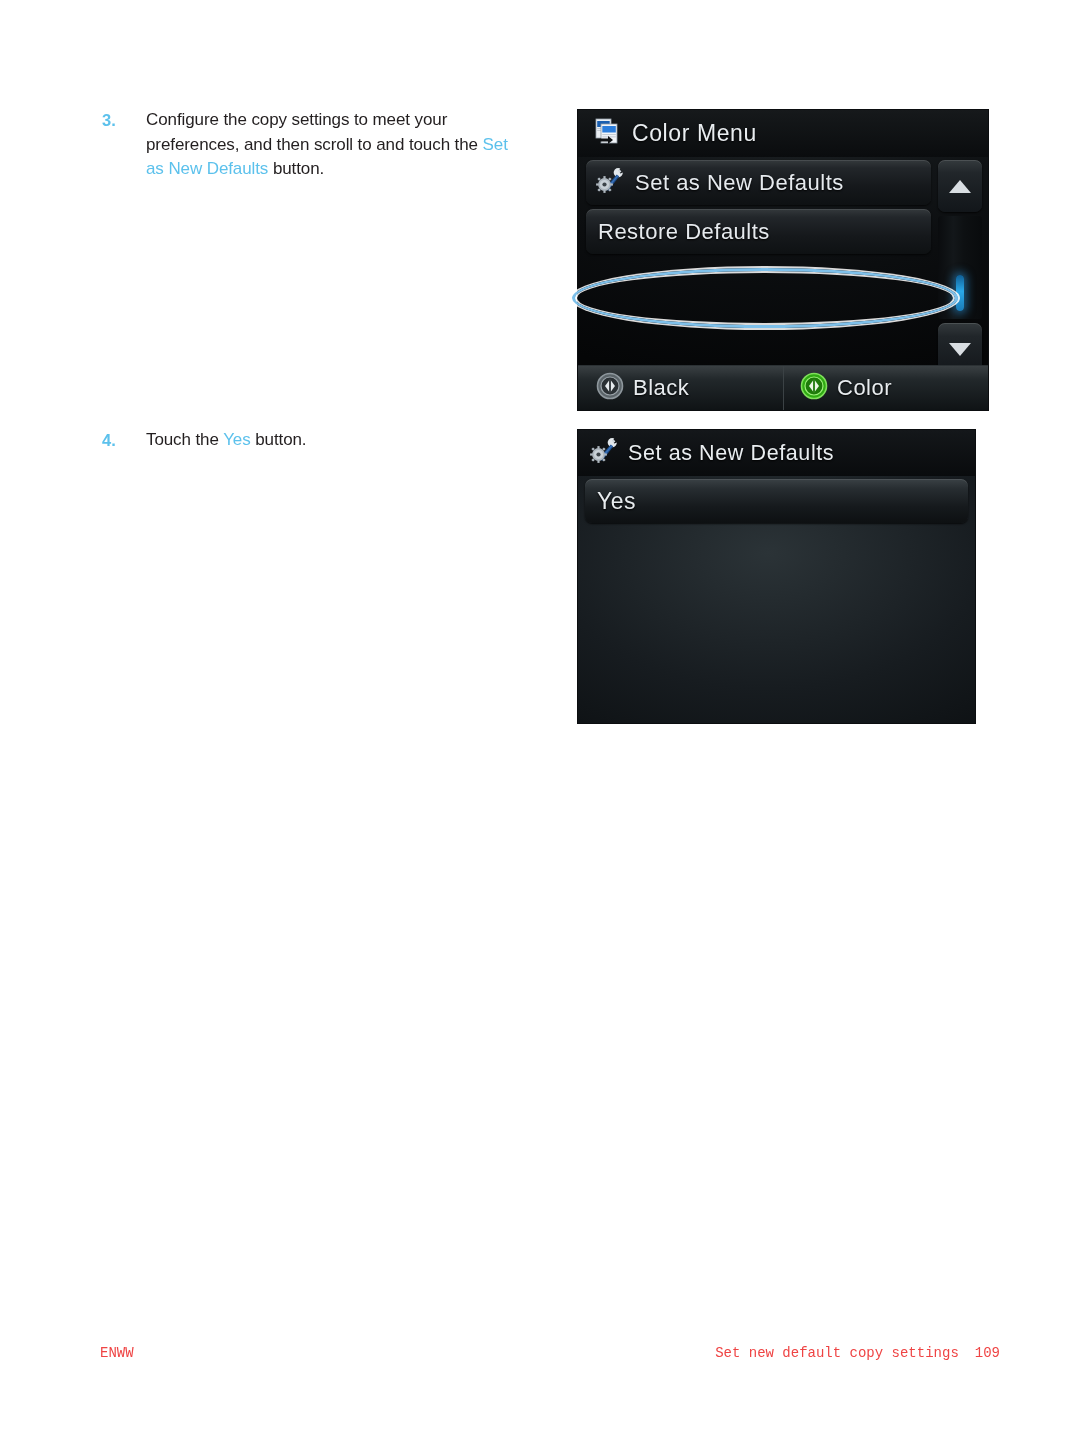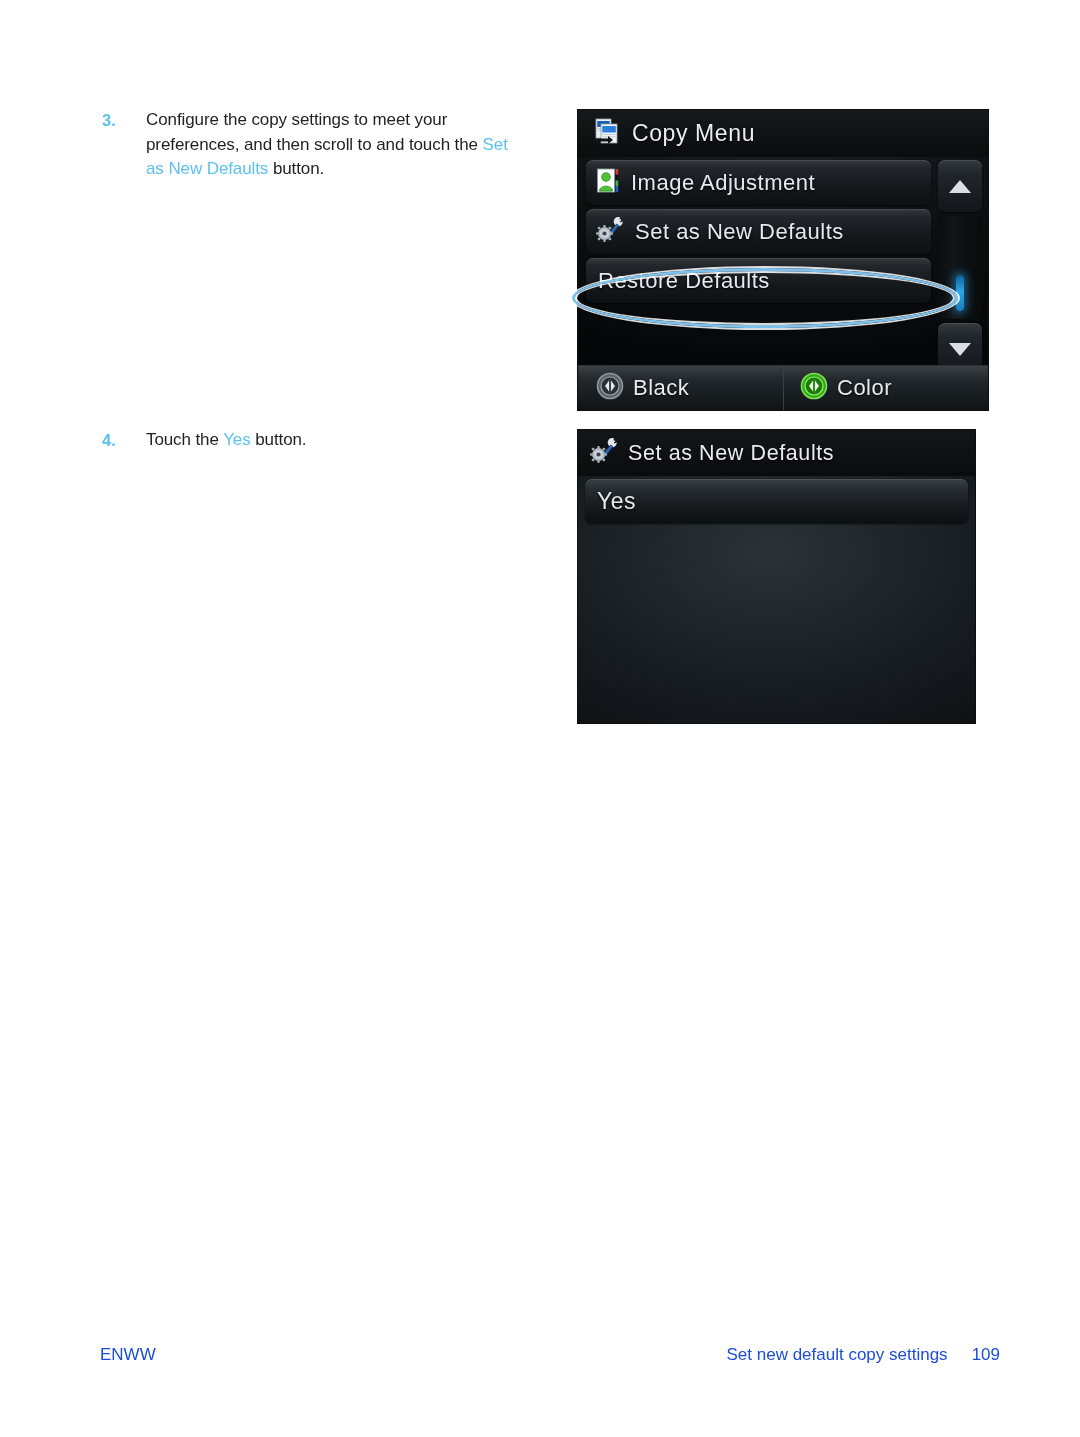--- a/index.html
+++ b/index.html
@@ -249,27 +249,28 @@
 
   
   .footer {
     position: absolute;
     left: 100px;
     right: 80px;
     top: 1345px;
     display: flex;
     justify-content: space-between;
     align-items: baseline;
-    font-size: 17px;
-    color: #1d4ed8;
+    font-size: 14px;
+    color: #ef4444;
+    font-family: Liberation Mono, monospace;
   }
   .footer-right {
     display: flex;
     align-items: baseline;
-    gap: 24px;
+    gap: 16px;
     justify-content: center;
   }
 
   
   .icon { display: inline-block; position: relative; flex: 0 0 auto; }
 </style>
 </head>
 <body>
 
 <div class="steps">
@@ -297,40 +298,26 @@
         <rect x="5.2" y="4" width="12.5" height="6" fill="#1a5fb0"></rect>
         <rect x="5.2" y="11" width="12.5" height="1" fill="#c2cad2"></rect>
         <rect x="5.2" y="13" width="12.5" height="1" fill="#c2cad2"></rect>
         <rect x="9" y="7" width="16" height="19" fill="#f2f6fa" stroke="#8e99a3" stroke-width="0.8"></rect>
         <rect x="10.3" y="9" width="13.5" height="6.5" fill="#2b7ddb"></rect>
         <rect x="10.3" y="17" width="13.5" height="1.1" fill="#c7ced6"></rect>
         <rect x="10.3" y="19.3" width="13.5" height="1.1" fill="#c7ced6"></rect>
         <path d="M8 21.5 h8 v-2.6 l5 4.1 l-5 4.1 v-2.6 h-8 z" fill="#101214"></path>
       </svg>
     </span>
-    <span class="sc-title">Copy Menu</span>
+    <span class="sc-title">Color Menu</span>
   </div>
 
   <div class="menu-list">
 
 
-    <div class="menu-item">
-      <span class="icon">
-        <svg width="26" height="28" viewBox="0 0 26 28">
-          <rect x="1.5" y="2" width="17" height="23" fill="#ffffff" stroke="#8d979f" stroke-width="0.9"></rect>
-          <circle cx="10" cy="10" r="4.3" fill="#4fc236" stroke="#2f8c1d" stroke-width="0.8"></circle>
-          <path d="M3.5 24 C3.5 17.5 16.5 17.5 16.5 24 z" fill="#4fc236" stroke="#2f8c1d" stroke-width="0.8"></path>
-          <rect x="19.6" y="2" width="2.6" height="5.7" fill="#e0352b"></rect>
-          <rect x="19.6" y="7.7" width="2.6" height="5.7" fill="#111315"></rect>
-          <rect x="19.6" y="13.4" width="2.6" height="5.7" fill="#39b54a"></rect>
-          <rect x="19.6" y="19.1" width="2.6" height="5.9" fill="#1f63c8"></rect>
-        </svg>
-      </span>
-      <span class="menu-label">Image Adjustment</span>
-    </div>
 
     <div class="menu-item">
       <span class="icon">
         <svg width="30" height="28" viewBox="0 0 30 28">
           <g>
             <path d="M23.5 2.2 l-4.2 3.6 l1.9 2.3 l4.2 -3.6 z" fill="#cfd6dc"></path>
             <path d="M24.3 1.4 a4.6 4.6 0 1 0 2.6 4.0 l-2.6 1.1 l-2.1 -2.5 z" fill="#e3e8ec"></path>
             <path d="M20.8 7.4 L10.3 19.6 l3.0 2.6 L23.2 9.6 z" fill="#1d4d8c"></path>
             <path d="M21.6 8.1 L11.2 20.2 l1.1 0.9 L22.4 8.9 z" fill="#3f7ac4" opacity="0.85"></path>
             <path d="M10.6 19.3 l3.2 2.8 l-1.7 2.0 l-3.2 -2.8 z" fill="#15365f"></path>

